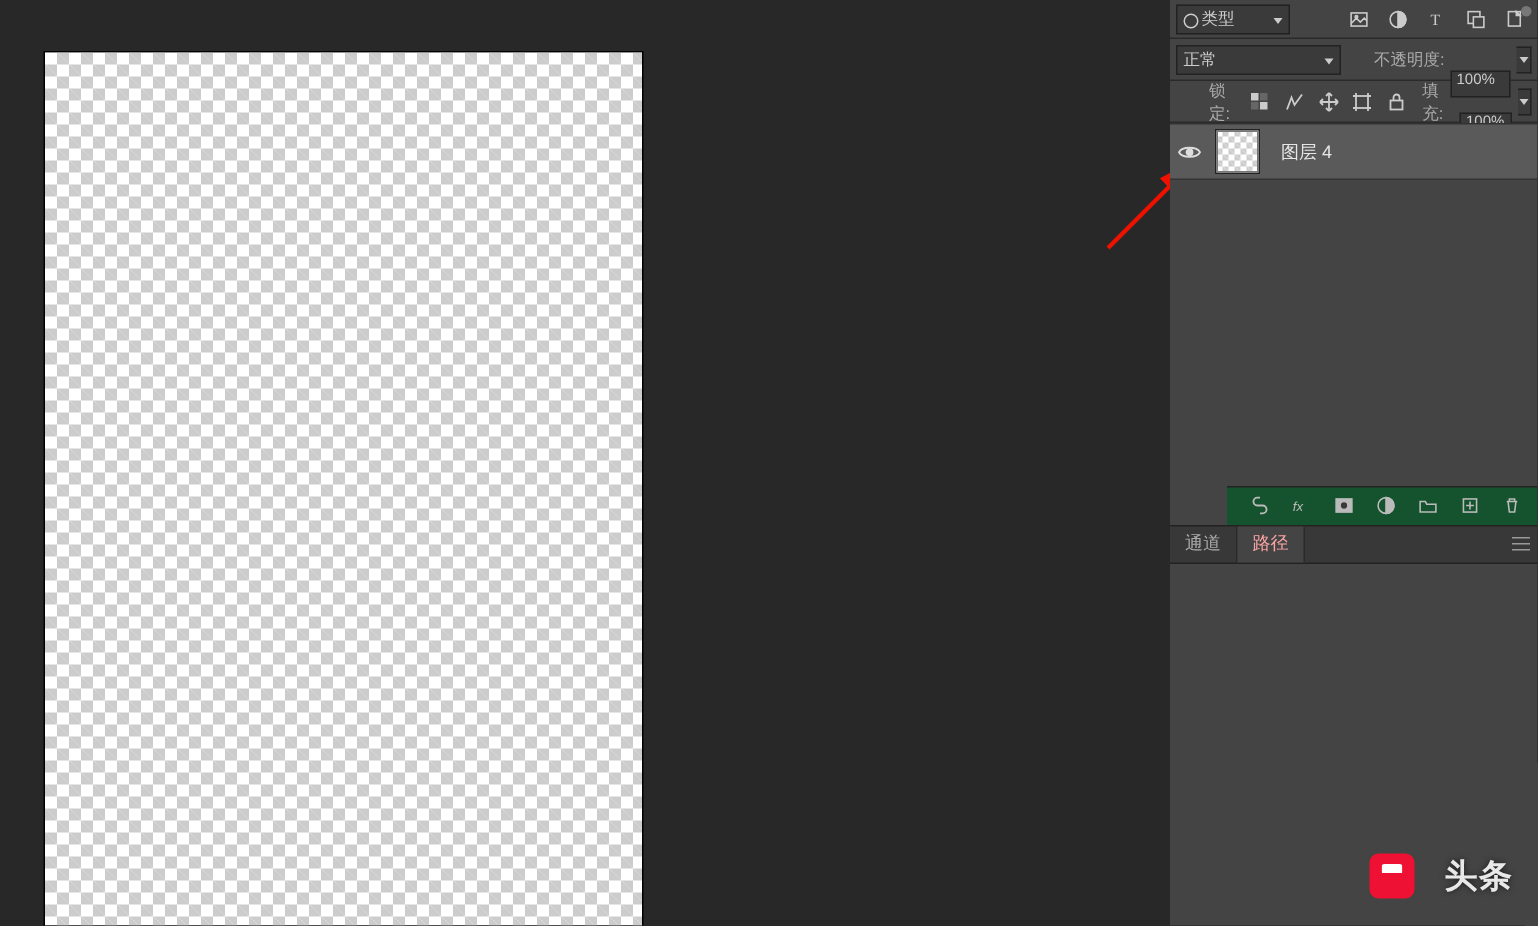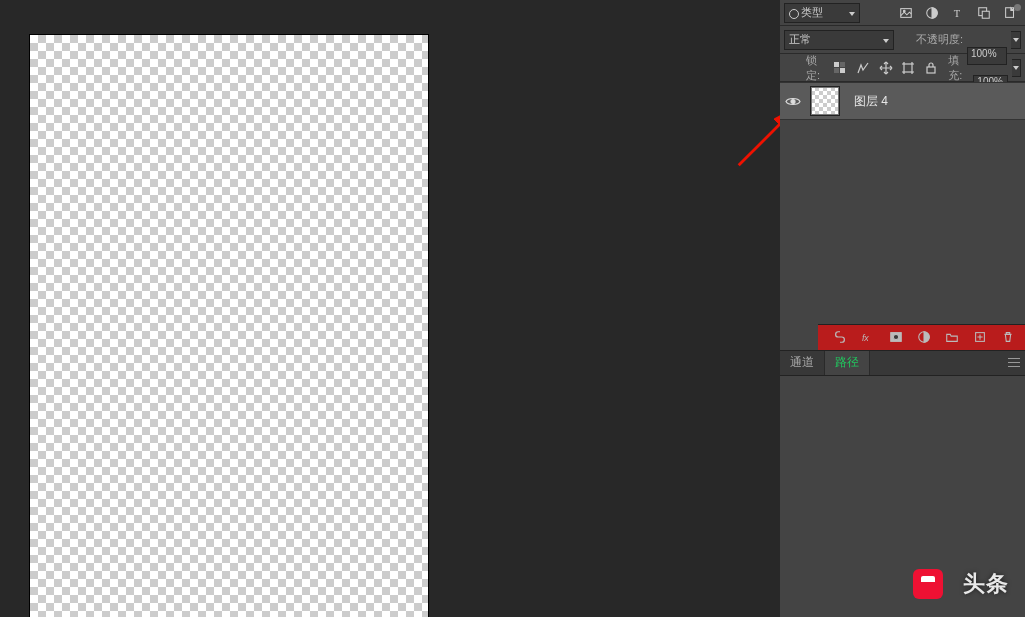--- a/index.html
+++ b/index.html
@@ -87,35 +87,35 @@
     .thumb {
       width:30px; height:30px; border: 1px solid #222; margin: 0 4px; position:relative;
       background-image:
         linear-gradient(45deg, #ccc 25%, transparent 25%, transparent 75%, #ccc 75%),
         linear-gradient(45deg, #ccc 25%, transparent 25%, transparent 75%, #ccc 75%);
       background-size: 8px 8px; background-position: 0 0, 4px 4px; background-color:#fff;
     }
     .thumb-inner-border { position:absolute; inset:0; border:1px solid #777; }
     .layer-name { color:#e6e6e6; font-size:12px; padding-left:10px; }
     .bottom-bar {
-      height:26px; background:#b91c1c; border-top:1px solid #222;
+      height:26px; background:#14532d; border-top:1px solid #222;
       display:flex; align-items:center; justify-content:flex-end; gap:10px;
       padding: 0 8px;
       margin-left: 38px;
     }
     .bottom-bar .icon-btn { width:18px; height:18px; }
     .tabs-row {
       height:26px; background:#383838; border-top:1px solid #222; border-bottom:1px solid #222;
       display:flex; align-items:stretch;justify-content:center;
     }
     .tab {
       padding: 0 10px; display:flex; align-items:center; font-size:12px;
       color:#aaa; border-right: 1px solid #2a2a2a; cursor:pointer;
     }
-    .tab.active { background:#444444; color:#22c55e; }
+    .tab.active { background:#444444; color:#fca5a5; }
     .tab-menu { margin-left:auto; width:22px; display:flex; align-items:center; justify-content:center; }
     .tab-menu .lines, .tab-menu .lines::before, .tab-menu .lines::after {
       content:""; display:block; width:12px; height:1px; background:#999; position:relative;
     }
     .tab-menu .lines::before { position:absolute; top:-4px; }
     .tab-menu .lines::after  { position:absolute; top: 4px; }
     .arrow-annot {
       position:absolute; left:734px; top:95px; width:75px; height:75px;
       pointer-events:none;
     }

